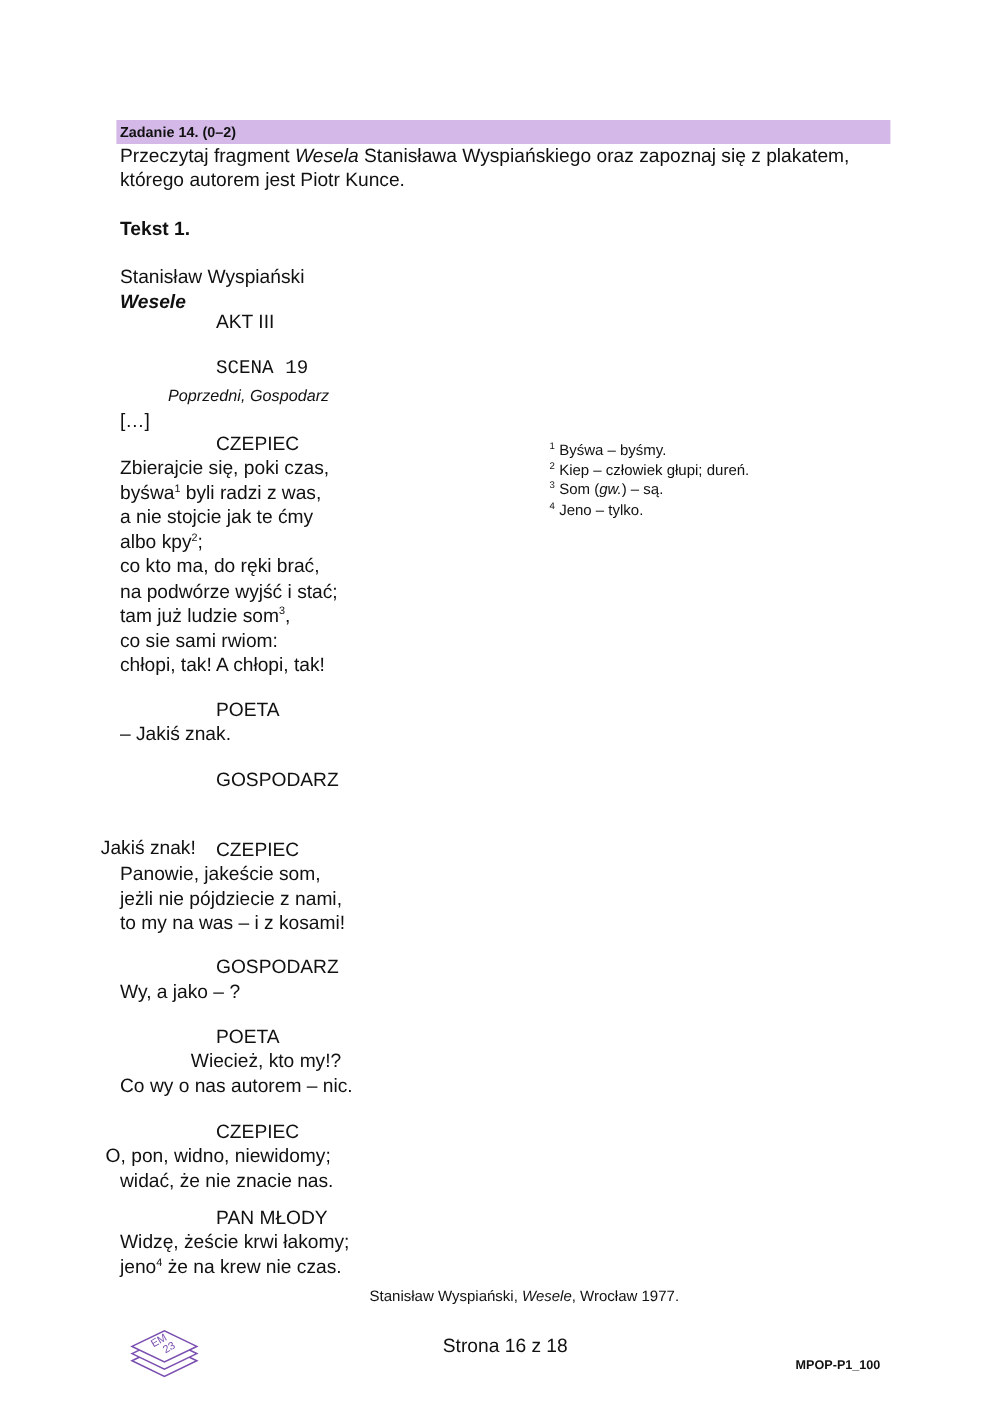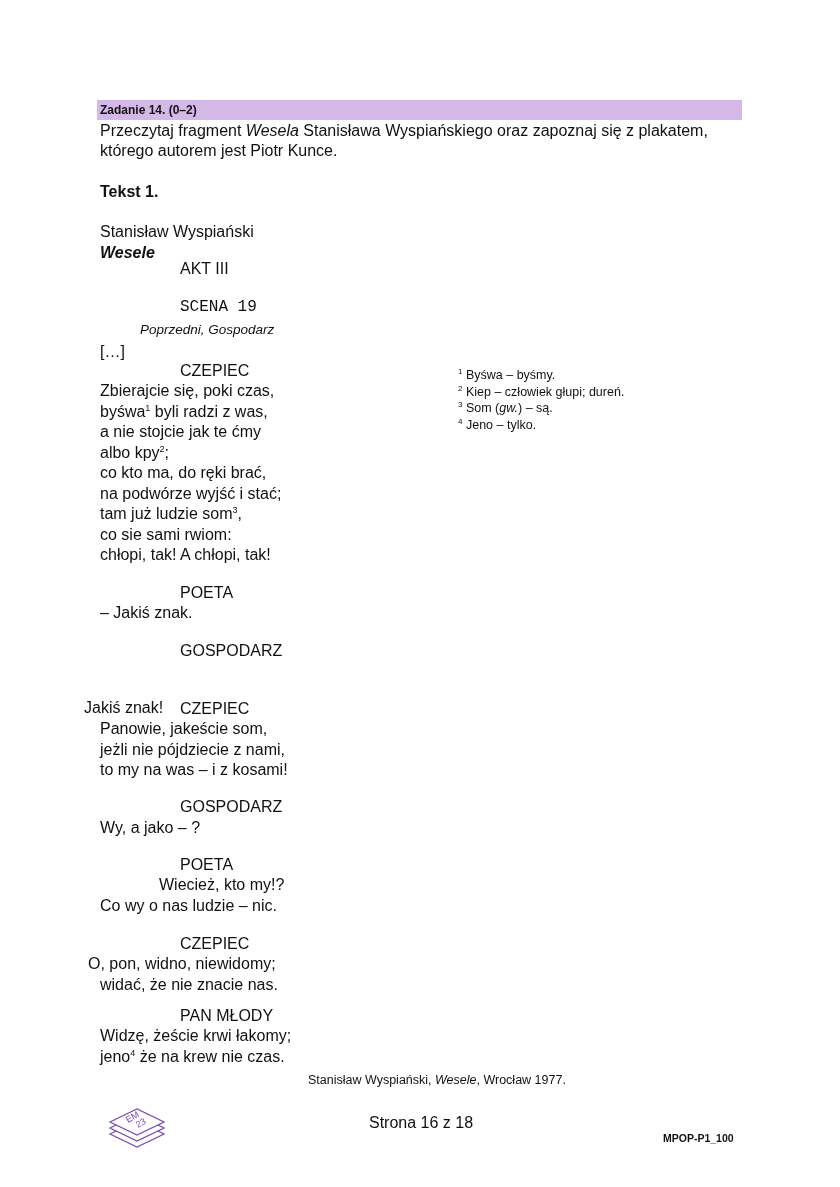--- a/index.html
+++ b/index.html
@@ -58,21 +58,21 @@
 <div class="abs p16" style="left:180px; top:699px;">CZEPIEC</div>
 <div class="abs p16" style="left:100px; top:719px;">Panowie, jakeście som,</div>
 <div class="abs p16" style="left:100px; top:740px;">jeżli nie pójdziecie z nami,</div>
 <div class="abs p16" style="left:100px; top:760px;">to my na was – i z kosami!</div>
 
 <div class="abs p16" style="left:180px; top:797px;">GOSPODARZ</div>
 <div class="abs p16" style="left:100px; top:818px;">Wy, a jako – ?</div>
 
 <div class="abs p16" style="left:180px; top:855px;">POETA</div>
 <div class="abs p16" style="left:159px; top:875px;">Wiecież, kto my!?</div>
-<div class="abs p16" style="left:100px; top:896px;">Co wy o nas ludzie – nic.</div>
+<div class="abs p16" style="left:100px; top:896px;">Co wy o nas autorem – nic.</div>
 
 <div class="abs p16" style="left:180px; top:934px;">CZEPIEC</div>
 <div class="abs p16" style="left:88px; top:954px;">O, pon, widno, niewidomy;</div>
 <div class="abs p16" style="left:100px; top:975px;">widać, że nie znacie nas.</div>
 
 <div class="abs p16" style="left:180px; top:1006px;">PAN MŁODY</div>
 <div class="abs p16" style="left:100px; top:1026px;">Widzę, żeście krwi łakomy;</div>
 <div class="abs p16" style="left:100px; top:1047px;"><span>jeno</span><sup>4</sup><span> że na krew nie czas.</span></div>
 
 <div class="abs" style="left:308px; top:1072px; font-size:12.5px; line-height:16px;">

